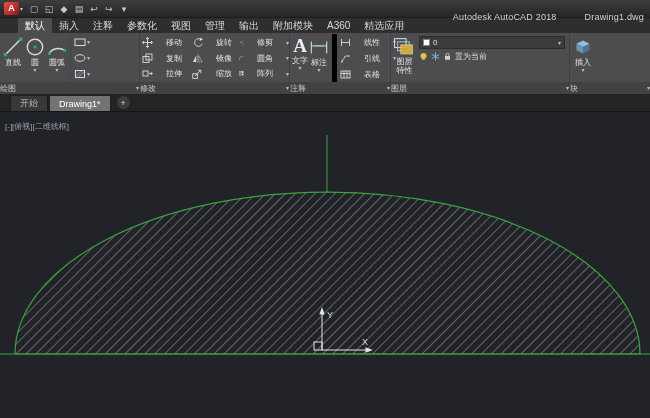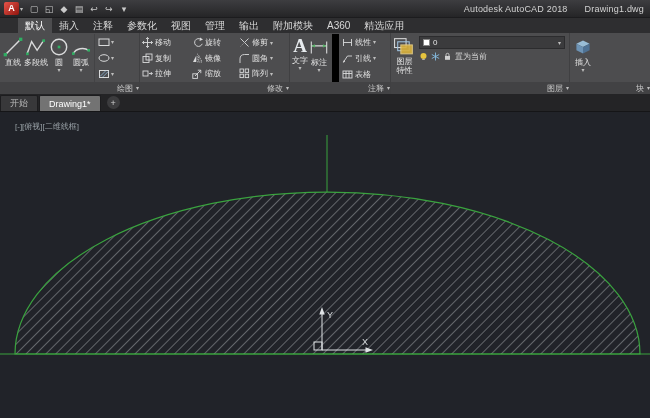--- a/index.html
+++ b/index.html
@@ -6,56 +6,56 @@
 body{width:650px;height:418px;overflow:hidden;font-family:"Liberation Sans","DejaVu Sans",sans-serif;background:#18181a}
 #app{width:650px;height:418px;display:flex;flex-direction:column;background:#2a2a2c}
 
 
 .titlebar{height:18px;flex:0 0 18px;background:linear-gradient(#3d3d40,#252527);display:flex;align-items:center;padding:0 4px;position:relative;border-bottom:1px solid #1c1c1e}
 .logo{display:flex;align-items:center;gap:1px;margin-right:6px}
 .logomark{width:15px;height:13px;border-radius:2px;background:linear-gradient(135deg,#e8544a,#8f150e);color:#fff;font-size:9px;font-weight:bold;text-align:center;line-height:13px}
 .logochev{font-size:6px;color:#bbb}
 .qat{display:flex;gap:5px;font-size:9px;color:#c9c9c9}
 .qat>span{min-width:10px;text-align:center}
-.wintitle{position:absolute;right:6px;top:0;height:18px;display:flex;align-items:center;gap:17px;font-size:9px;color:#d2d2d2;letter-spacing:.2px}
+.wintitle{position:absolute;right:6px;top:8px;height:18px;display:flex;align-items:center;gap:28px;font-size:9px;color:#d2d2d2;letter-spacing:.2px}
 
 
 .ribbontabs{height:15px;flex:0 0 15px;background:#2e2e30;display:flex;align-items:stretch;font-size:10px;padding-left:18px}
 .rtab{padding:0 7px;display:flex;align-items:center;color:#d8d8d8}
 .rtab.active{background:#4d4d4f;color:#fff}
 
 
 .ribbon{height:61px;flex:0 0 61px;background:#4d4d4f;display:flex;overflow:hidden}
 .panel{height:100%;display:flex;flex-direction:column;border-right:1px solid #404042}
 .p-draw{width:140px}.p-modify{width:150px}.p-annot{width:101px}.p-layers{width:179px}.p-block{width:80px;border-right:none}
 .pbody{flex:1;display:flex;align-items:stretch;padding:1px 2px 0 2px}
-.ptitle{height:12px;flex:0 0 12px;background:#424244;display:flex;align-items:center;justify-content:flex-end;gap:3px;font-size:8px;color:#c9c9c9}
+.ptitle{height:12px;flex:0 0 12px;background:#424244;display:flex;align-items:center;justify-content:space-between;gap:3px;font-size:8px;color:#c9c9c9}
 .chev{font-size:6px;line-height:6px;color:#bdbdbd}
 .bigbtn{display:flex;flex-direction:column;align-items:center;justify-content:flex-start;padding-top:2px;color:#e3e3e3;font-size:8px;line-height:9px;white-space:nowrap}
 .minicol{display:flex;flex-direction:column;justify-content:space-around;padding-left:3px;border-left:1px solid #434345;margin-left:2px}
 .minibtn{display:flex;align-items:center;gap:1px}
 .grid3{flex:1;display:grid;grid-template-columns:50px 47px 50px;grid-auto-rows:15.5px;align-content:center}
-.gitem{display:flex;align-items:center;gap:2px;font-size:8px;color:#e0e0e0;white-space:nowrap}
-.acol{display:flex;flex-direction:column;justify-content:space-around;padding-left:3px;border-left:7px solid #000000;margin-left:2px}
+.gitem{display:flex;align-items:center;gap:13px;font-size:8px;color:#e0e0e0;white-space:nowrap}
+.acol{display:flex;flex-direction:column;justify-content:space-around;padding-left:3px;border-left:5px solid #000000;margin-left:2px}
 .textA{font-size:19px;font-weight:bold;color:#e8ecef;line-height:20px;font-family:"Liberation Serif","DejaVu Serif",serif}
 .laycol{flex:1;display:flex;flex-direction:column;gap:2px;padding:2px 2px 0 3px}
 .laydrop{height:13px;background:#3b3b3d;border:1px solid #2c2c2e;display:flex;align-items:center;gap:3px;padding:0 3px;font-size:8px;color:#e6e6e6}
 .swatch{width:7px;height:7px;background:#fff;border:1px solid #888}
 .laydrop .chev{margin-left:auto}
 .layrow{display:flex;align-items:center;gap:3px;font-size:8px;color:#dcdcdc;height:11px}
 
 
-.filetabs{height:18px;flex:0 0 18px;background:#242426;display:flex;align-items:flex-end;padding-left:0;gap:1px;border-bottom:1px solid #151517}
+.filetabs{height:18px;flex:0 0 18px;background:#242426;display:flex;align-items:flex-end;padding-left:10px;gap:1px;border-bottom:1px solid #151517}
 .ftab{height:16px;display:flex;align-items:center;padding:0 9px;font-size:9px;background:#38383a;color:#b9b9b9;border:1px solid #1d1d1f;border-bottom:none;border-radius:2px 2px 0 0}
 .ftab.active{background:#737373;color:#fff}
 .fplus{width:13px;height:13px;margin:0 0 2px 5px;border-radius:50%;background:#3c3c3e;color:#cfcfcf;font-size:9px;display:flex;align-items:center;justify-content:center}
 
 
 .canvas{flex:1;position:relative;background:#212329;overflow:hidden}
-.vplabel{position:absolute;left:15px;top:9px;font-size:8px;color:#98a0a6;z-index:2}
+.vplabel{position:absolute;left:5px;top:9px;font-size:8px;color:#98a0a6;z-index:2}
 .cdraw{position:absolute;left:0;top:0}
 </style>
 </head>
 <body>
 
 <div id="app">
 
   <div class="titlebar">
     <div class="logo">
       <span class="logomark">A</span>
@@ -96,28 +96,20 @@
         <div class="bigbtn">
           <svg width="22" height="22" viewBox="0 0 20 20">
               <line x1="3" y1="17" x2="17" y2="3" stroke="#d9dadb" stroke-width="1.3"></line>
               <rect x="1.5" y="15.5" width="3" height="3" fill="#2fae62"></rect>
               <rect x="15.5" y="1.5" width="3" height="3" fill="#2fae62"></rect>
             </svg>
           <span>直线</span>
         </div>
         <div class="bigbtn">
           <svg width="22" height="22" viewBox="0 0 20 20">
-              <path d="M2 16 L6 5 L11 13 L17 4" fill="none" stroke="#d9dadb" stroke-width="1.3"></path>
-              <rect x="1" y="15" width="2.4" height="2.4" fill="#2fae62"></rect>
-              <rect x="15.8" y="3" width="2.4" height="2.4" fill="#2fae62"></rect>
-            </svg>
-          <span>多段线</span>
-        </div>
-        <div class="bigbtn">
-          <svg width="22" height="22" viewBox="0 0 20 20">
               <circle cx="10" cy="10" r="7" fill="none" stroke="#d9dadb" stroke-width="1.3"></circle>
               <rect x="8.8" y="8.8" width="2.4" height="2.4" fill="#2fae62"></rect>
             </svg>
           <span>圆</span>
           <span class="chev">▾</span>
         </div>
         <div class="bigbtn">
           <svg width="22" height="22" viewBox="0 0 20 20">
               <path d="M3 16 A9 7.5 0 0 1 17 13" fill="none" stroke="#d9dadb" stroke-width="1.3"></path>
               <rect x="1.8" y="14.8" width="2.4" height="2.4" fill="#2fae62"></rect>

